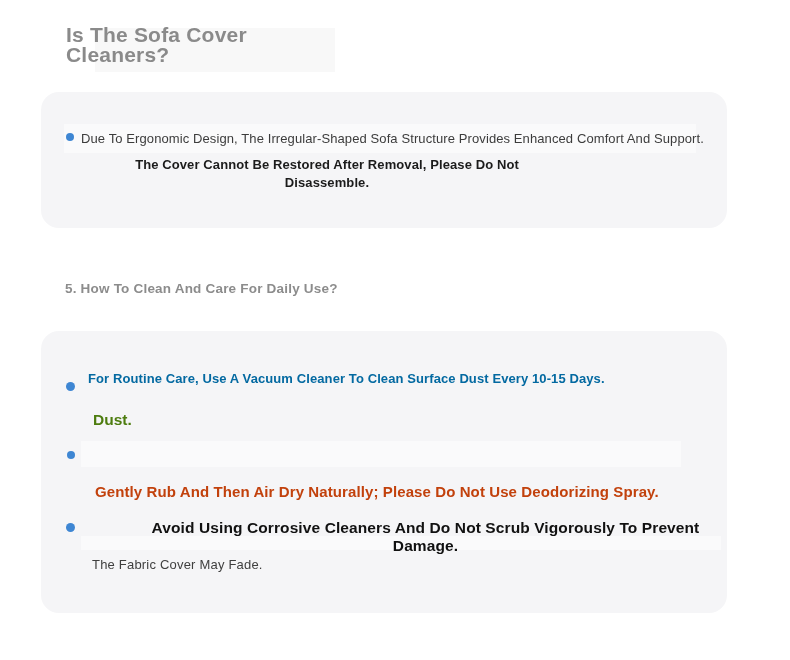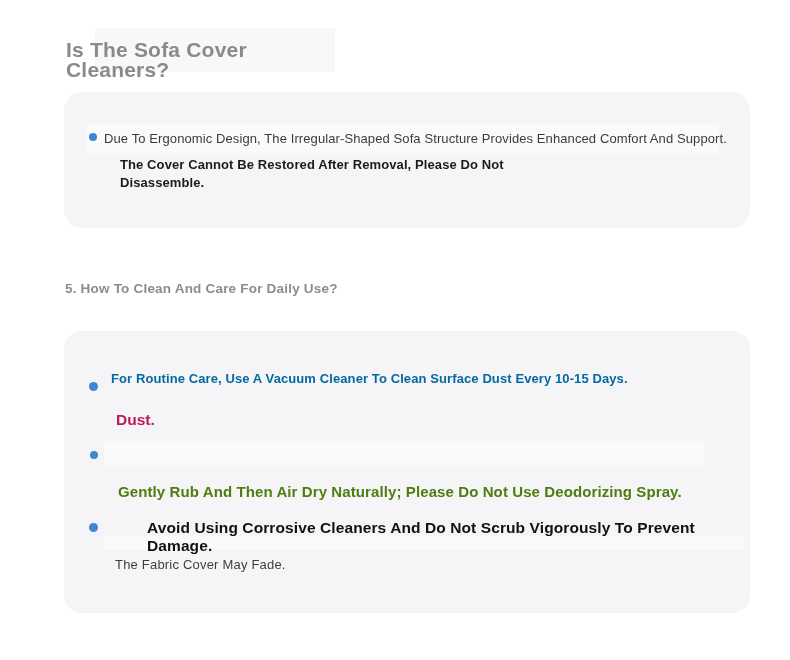--- a/index.html
+++ b/index.html
@@ -20,34 +20,35 @@
     position: absolute;
     left: 95px;
     top: 28px;
     width: 240px;
     height: 44px;
     background: #f8f8f8;
   }
   .page-title {
     position: absolute;
     left: 66px;
-    top: 40px;
+    top: 25px;
     font-size: 21px;
     font-weight: bold;
     color: #8a8a8a;
     line-height: 20px;
     letter-spacing: 0.2px;
     margin: 0;
   }
   .card {
     position: absolute;
-    left: 64px;
+    left: 41px;
     width: 686px;
     background: #f5f5f7;
     border-radius: 18px;
+    text-align: center;
   }
   .card-1 { top: 92px;  height: 136px; }
   .card-2 { top: 331px; height: 282px; }
 
   
   .strip {
     position: absolute;
     background: #fafafb;
   }
   .strip-c1 { left: 23px; top: 32px; width: 632px; height: 29px; }
@@ -104,38 +105,38 @@
     font-weight: bold;
     color: #0369a1;
     letter-spacing: 0.1px;
   }
   .c2-item1-sub {
     position: absolute;
     left: 52px;
     top: 80px;
     font-size: 15.5px;
     font-weight: bold;
-    color: #be185d;
+    color: #4d7c0f;
   }
   .c2-bullet2 { left: 26px; top: 120px; width: 8px; height: 8px; }
   .c2-item2-text {
     position: absolute;
     left: 52px;
     top: 115px;
     font-size: 13.5px;
     color: #3c3c3c;
     letter-spacing: 0.1px;
   }
   .c2-item2-bold {
     position: absolute;
     left: 54px;
     top: 152px;
     font-size: 15px;
     font-weight: bold;
-    color: #4d7c0f;
+    color: #c2410c;
     letter-spacing: 0.1px;
   }
   .c2-bullet3 { left: 25px; top: 192px; }
   .c2-item3-bold {
     position: absolute;
     left: 51px;
     top: 188px;
     font-size: 15.5px;
     font-weight: bold;
     color: #111111;

